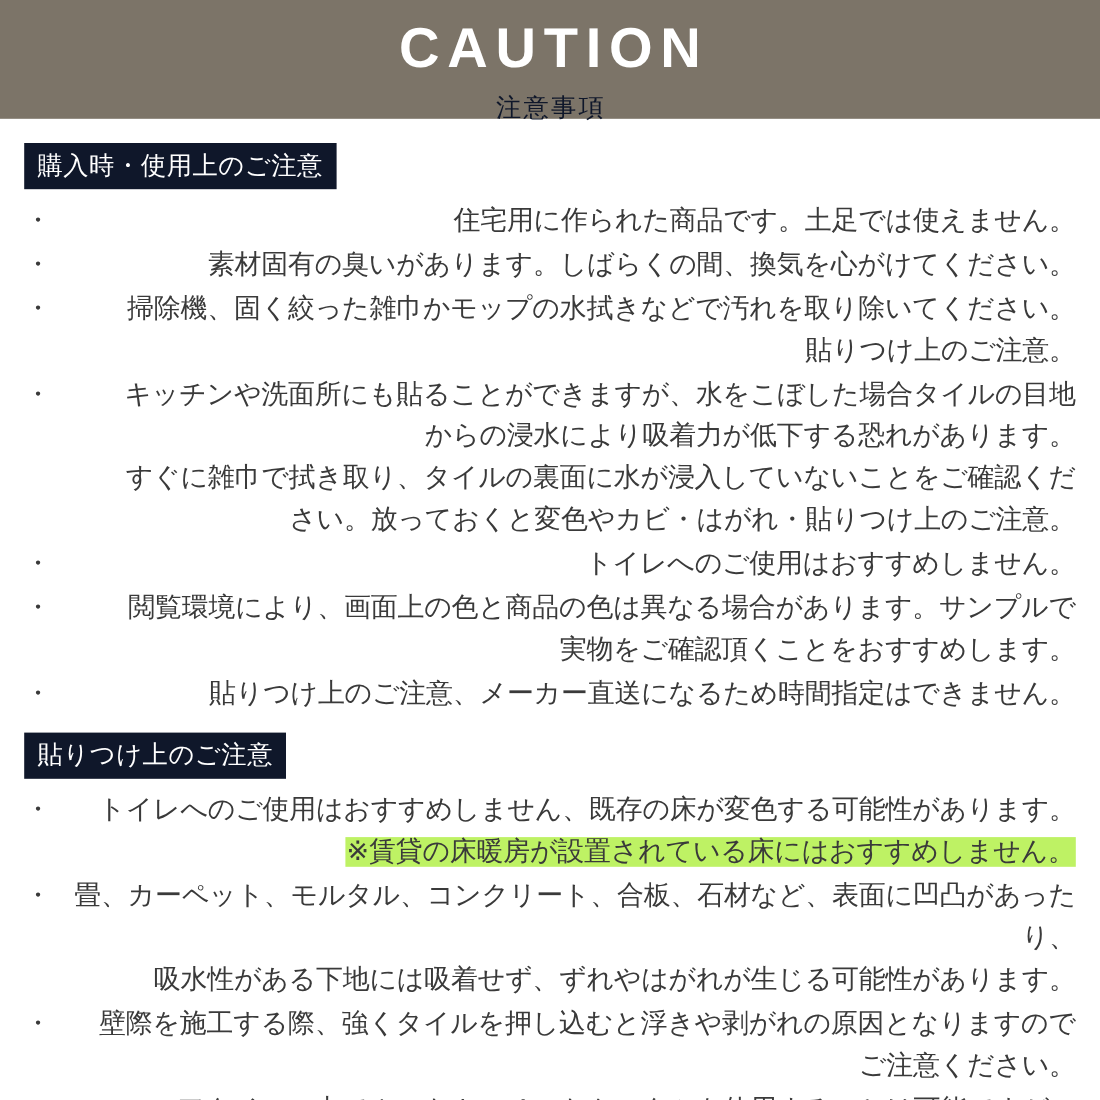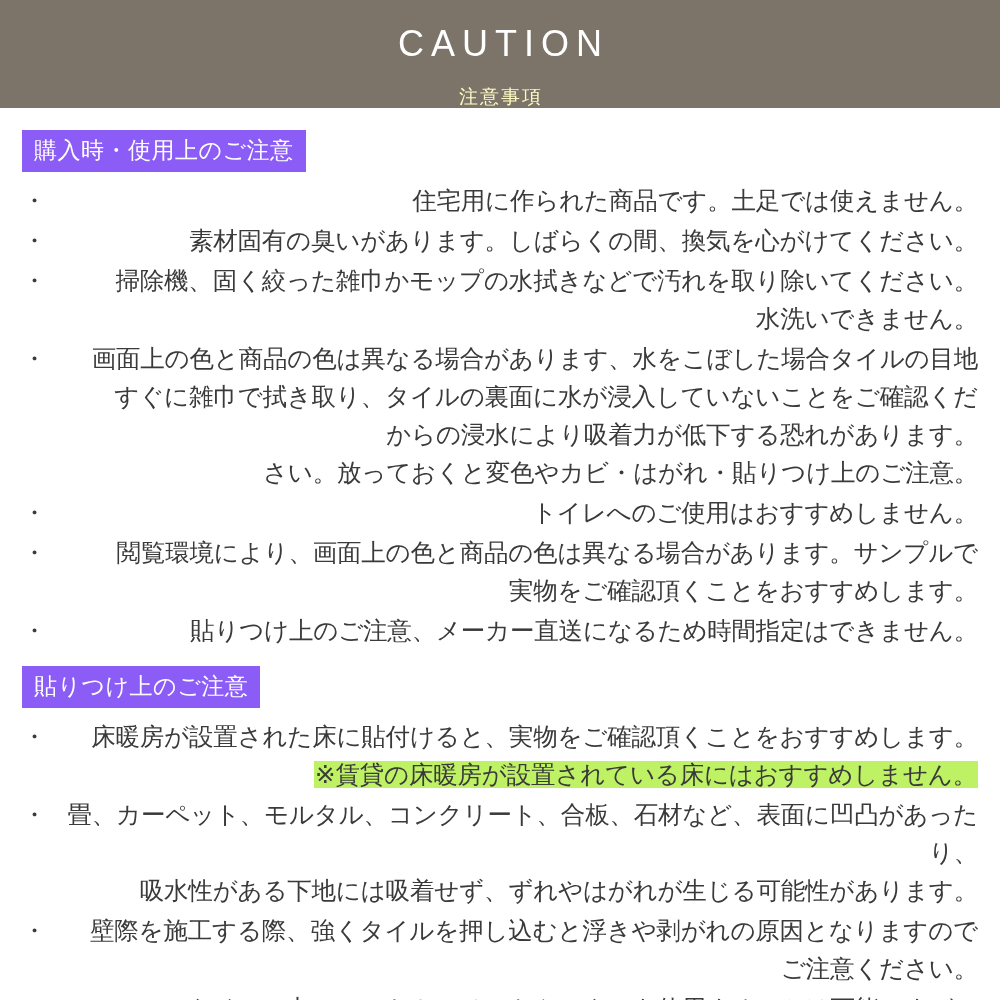--- a/index.html
+++ b/index.html
@@ -28,30 +28,30 @@
     background: #7c7468;
     display: flex;
     flex-direction: column;
     align-items: center;
     justify-content: center;
     box-sizing: border-box;
     padding-top: 4px;
   }
   .header-title {
     color: #ffffff;
-    font-size: 36px;
+    font-size: 51px;
     line-height: 52px;
     letter-spacing: 7px;
-    font-weight: 400;
+    font-weight: 700;
     text-indent: 7px;
     margin-top: 16px;
   }
   .header-sub {
-    color: #fef9c3;
-    font-size: 19px;
+    color: #0f172a;
+    font-size: 23px;
     line-height: 26px;
     letter-spacing: 2px;
     margin-top: 14px;
     text-indent: 2px;
   }
 
   
   .content {
     padding: 22px 22px 0 22px;
     box-sizing: border-box;
@@ -59,21 +59,21 @@
 
   .section {
     margin-bottom: 2px;
   }
   .section + .section {
     margin-top: 16px;
   }
 
   .section-heading {
     display: inline-block;
-    background: #8b5cf6;
+    background: #0f172a;
     color: #ffffff;
     font-size: 23px;
     line-height: 23px;
     letter-spacing: 0.5px;
     padding: 9px 12px 10px 12px;
     margin-bottom: 10px;
     white-space: nowrap;
   }
 
   .bullet-list {
@@ -133,29 +133,29 @@
         <li class="bullet-item">
           <span class="bullet-mark">・</span>
           <span class="bullet-text">
             <span class="note-line">素材固有の臭いがあります。しばらくの間、換気を心がけてください。</span>
           </span>
         </li>
         <li class="bullet-item">
           <span class="bullet-mark">・</span>
           <span class="bullet-text">
             <span class="note-line">掃除機、固く絞った雑巾かモップの水拭きなどで汚れを取り除いてください。</span>
-            <span class="note-line">水洗いできません。</span>
-          </span>
-        </li>
-        <li class="bullet-item">
-          <span class="bullet-mark">・</span>
-          <span class="bullet-text">
-            <span class="note-line">画面上の色と商品の色は異なる場合があります、水をこぼした場合タイルの目地</span>
+            <span class="note-line">貼りつけ上のご注意。</span>
+          </span>
+        </li>
+        <li class="bullet-item">
+          <span class="bullet-mark">・</span>
+          <span class="bullet-text">
+            <span class="note-line">キッチンや洗面所にも貼ることができますが、水をこぼした場合タイルの目地</span>
+            <span class="note-line">からの浸水により吸着力が低下する恐れがあります。</span>
             <span class="note-line">すぐに雑巾で拭き取り、タイルの裏面に水が浸入していないことをご確認くだ</span>
-            <span class="note-line">からの浸水により吸着力が低下する恐れがあります。</span>
             <span class="note-line">さい。放っておくと変色やカビ・はがれ・貼りつけ上のご注意。</span>
           </span>
         </li>
         <li class="bullet-item">
           <span class="bullet-mark">・</span>
           <span class="bullet-text">
             <span class="note-line">トイレへのご使用はおすすめしません。</span>
           </span>
         </li>
         <li class="bullet-item">
@@ -173,21 +173,21 @@
         </li>
       </ul>
     </div>
 
     <div class="section">
       <div class="section-heading">貼りつけ上のご注意</div>
       <ul class="bullet-list">
         <li class="bullet-item">
           <span class="bullet-mark">・</span>
           <span class="bullet-text">
-            <span class="note-line">床暖房が設置された床に貼付けると、実物をご確認頂くことをおすすめします。</span>
+            <span class="note-line">トイレへのご使用はおすすめしません、既存の床が変色する可能性があります。</span>
             <span class="note-line"><span class="hl">※賃貸の床暖房が設置されている床にはおすすめしません。</span></span>
           </span>
         </li>
         <li class="bullet-item">
           <span class="bullet-mark">・</span>
           <span class="bullet-text">
             <span class="note-line">畳、カーペット、モルタル、コンクリート、合板、石材など、表面に凹凸があったり、</span>
             <span class="note-line">吸水性がある下地には吸着せず、ずれやはがれが生じる可能性があります。</span>
           </span>
         </li>

